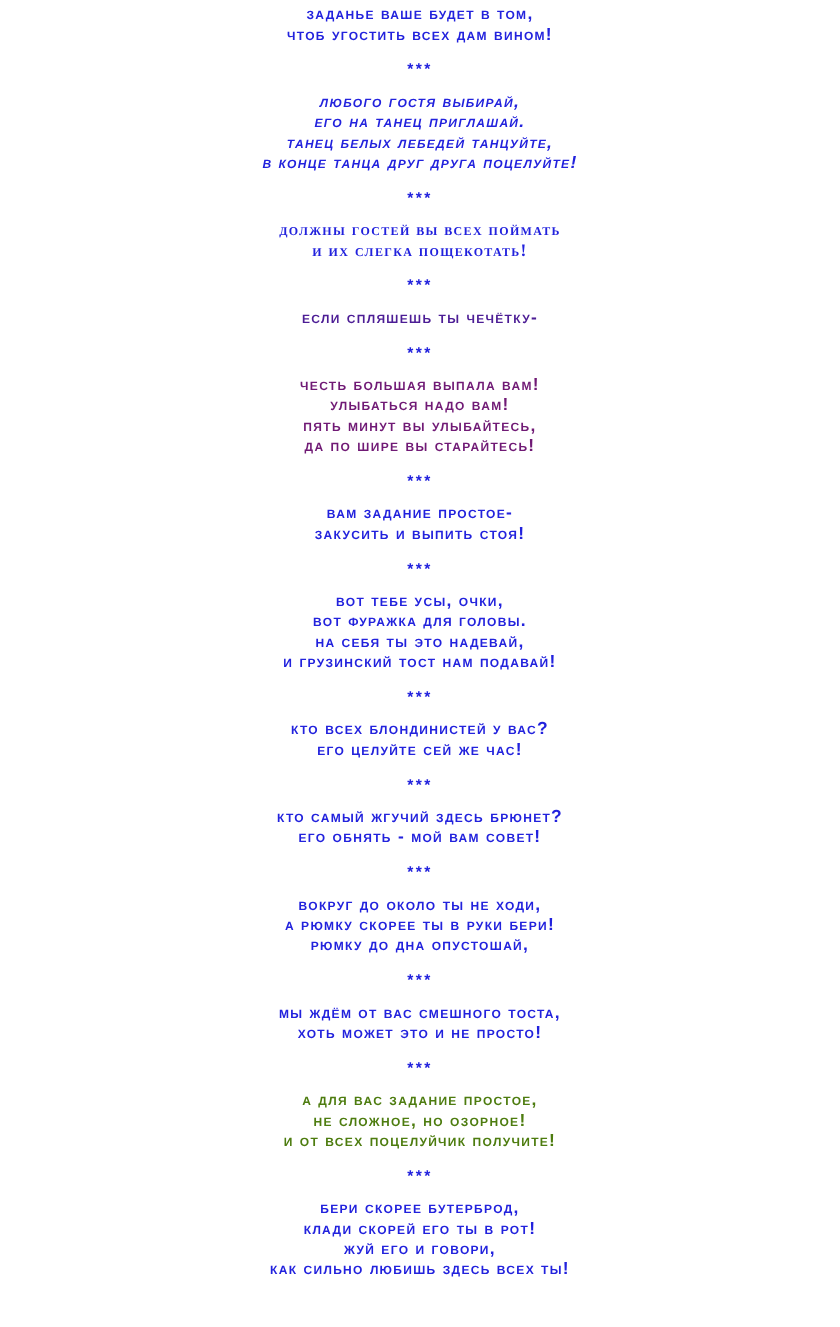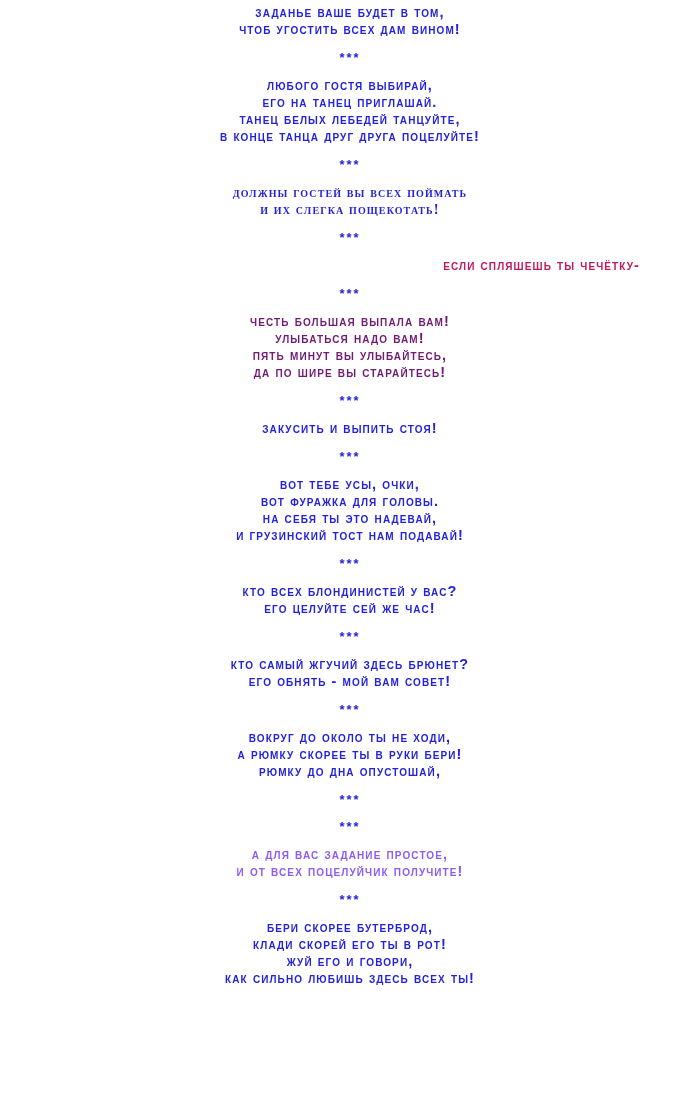--- a/index.html
+++ b/index.html
@@ -23,21 +23,21 @@
     text-align: center;
     color: #2222dd;
     font-family: "Liberation Sans", sans-serif;
     font-weight: bold;
     font-size: 14.5px;
     letter-spacing: 1.1px;
     line-height: 17px;
     font-variant: small-caps;
     text-transform: lowercase;
     margin: 0 auto;
-    padding: 0 60px;
+    padding: 0 40px;
   }
   .line {
     display: block;
     white-space: nowrap;
   }
   .separator {
     text-align: center;
     color: #2222dd;
     font-family: "Liberation Sans", sans-serif;
     font-weight: bold;
@@ -49,44 +49,45 @@
 </style>
 </head>
 <body>
 
 <div id="page" style="background: rgb(255, 255, 255);">
     <div class="stanza" style="color: rgb(34, 34, 221);">
       <span class="line">Заданье ваше будет в том,</span>
       <span class="line">Чтоб угостить всех дам вином!</span>
     </div>
     <div class="separator" style="color: rgb(34, 34, 221);">***</div>
-    <div class="stanza" style="color: rgb(34, 34, 221);">
+    <div class="stanza" style="color: rgb(34, 34, 221); font-style: italic;">
       <span class="line">Любого гостя выбирай,</span>
       <span class="line">Его на танец приглашай.</span>
       <span class="line">Танец белых лебедей танцуйте,</span>
       <span class="line">В конце танца друг друга поцелуйте!</span>
     </div>
     <div class="separator" style="color: rgb(34, 34, 221);">***</div>
     <div class="stanza" style="color: rgb(34, 34, 221); font-family: Liberation Serif, serif;">
       <span class="line">Должны гостей вы всех поймать</span>
       <span class="line">И их слегка пощекотать!</span>
     </div>
     <div class="separator" style="color: rgb(34, 34, 221);">***</div>
-    <div class="stanza" style="color: #be185d; text-align: right;">
+    <div class="stanza" style="color: #4c1d95;">
       <span class="line">Если спляшешь ты чечётку-</span>
     </div>
     <div class="separator" style="color: rgb(34, 34, 221);">***</div>
     <div class="stanza" style="color: #701a75;">
       <span class="line">Честь большая выпала вам!</span>
       <span class="line">Улыбаться надо вам!</span>
       <span class="line">Пять минут вы улыбайтесь,</span>
       <span class="line">Да по шире вы старайтесь!</span>
     </div>
     <div class="separator" style="color: rgb(34, 34, 221);">***</div>
     <div class="stanza" style="color: rgb(34, 34, 221);">
+      <span class="line">Вам задание простое-</span>
       <span class="line">Закусить и выпить стоя!</span>
     </div>
     <div class="separator" style="color: rgb(34, 34, 221);">***</div>
     <div class="stanza" style="color: rgb(34, 34, 221);">
       <span class="line">Вот тебе усы, очки,</span>
       <span class="line">Вот фуражка для головы.</span>
       <span class="line">На себя ты это надевай,</span>
       <span class="line">И грузинский тост нам подавай!</span>
     </div>
     <div class="separator" style="color: rgb(34, 34, 221);">***</div>
@@ -99,23 +100,28 @@
       <span class="line">Кто самый жгучий здесь брюнет?</span>
       <span class="line">Его обнять - мой вам совет!</span>
     </div>
     <div class="separator" style="color: rgb(34, 34, 221);">***</div>
     <div class="stanza" style="color: rgb(34, 34, 221);">
       <span class="line">Вокруг до около ты не ходи,</span>
       <span class="line">А рюмку скорее ты в руки бери!</span>
       <span class="line">Рюмку до дна опустошай,</span>
     </div>
     <div class="separator" style="color: rgb(34, 34, 221);">***</div>
+    <div class="stanza" style="color: rgb(34, 34, 221);">
+      <span class="line">Мы ждём от вас смешного тоста,</span>
+      <span class="line">Хоть может это и не просто!</span>
+    </div>
     <div class="separator" style="color: rgb(34, 34, 221);">***</div>
-    <div class="stanza" style="color: #8b5cf6;">
+    <div class="stanza" style="color: #4d7c0f;">
       <span class="line">А для вас задание простое,</span>
+      <span class="line">Не сложное, но озорное!</span>
       <span class="line">И от всех поцелуйчик получите!</span>
     </div>
     <div class="separator" style="color: rgb(34, 34, 221);">***</div>
     <div class="stanza" style="color: rgb(34, 34, 221);">
       <span class="line">Бери скорее бутерброд,</span>
       <span class="line">Клади скорей его ты в рот!</span>
       <span class="line">Жуй его и говори,</span>
       <span class="line">Как сильно любишь здесь всех ты!</span>
     </div>
   </div>

